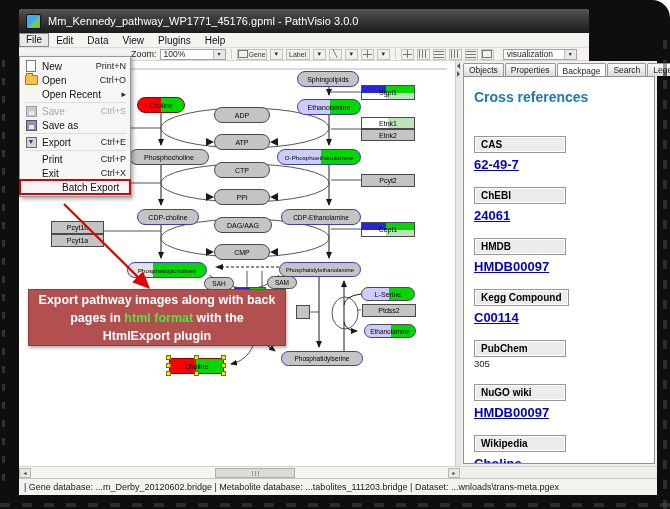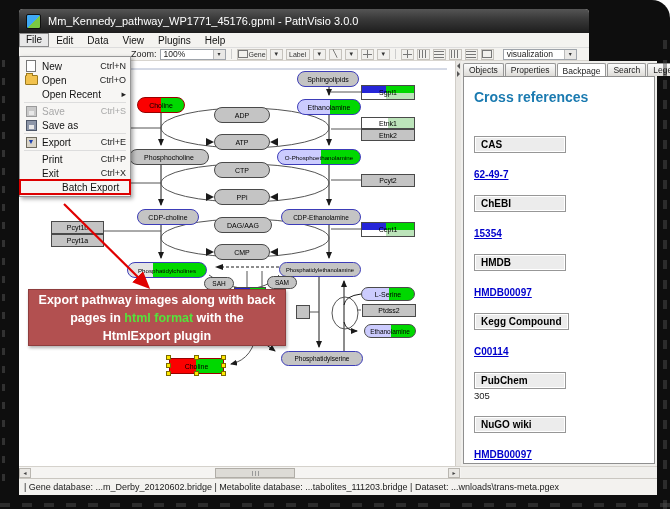--- a/index.html
+++ b/index.html
@@ -34,21 +34,21 @@
   .sa-l{border-top:3px solid transparent;border-bottom:3px solid transparent;border-right:3px solid #555;}
   .sa-r{border-top:3px solid transparent;border-bottom:3px solid transparent;border-left:3px solid #555;}
   #panel{position:absolute;left:442px;top:52px;width:196px;height:405px;background:#f0efec;}
   #tabs{display:flex;height:15px;padding-left:2px;font-size:8.5px;align-items:flex-end;}
   .tab{border:1px solid #979797;border-bottom:none;background:linear-gradient(#fcfcfc,#dedcd8);padding:1px 5px 1px 5px;margin-right:1px;border-radius:2px 2px 0 0;color:#222;}
   .tab.active{background:#fff;position:relative;top:1px;padding-top:2px;}
   #panel-content{position:absolute;left:2px;top:15px;right:2px;bottom:2px;background:#fff;border:1px solid #8f8f8f;box-sizing:border-box;padding:12px 10px 0 10px;overflow:hidden;}
   #xref-heading{color:#1a7ab0;font-weight:bold;font-size:14px;margin-bottom:29px;}
   .xref-section{margin-bottom:13px;}
   .xref-box{display:inline-block;min-width:78px;border:1px solid #979797;background:#ececec;box-shadow:inset 0 0 0 1px #fff;padding:2px 6px;font-weight:bold;font-size:10px;color:#000;}
-  .xref-link{display:block;margin-top:16px;font-size:10px;font-weight:bold;color:#0000cc;text-decoration:underline;}
+  .xref-link{display:block;margin-top:4px;font-size:13px;font-weight:bold;color:#0000cc;text-decoration:underline;}
   .xref-plain{display:block;margin-top:1px;font-size:9.5px;color:#222;text-decoration:none;font-weight:normal;}
 
   
   #hscroll{position:absolute;left:0;top:457px;width:638px;height:12px;background:#f0efec;border-top:1px solid #d5d2cc;box-sizing:border-box;}
   #hs-track{position:absolute;left:0;top:0;width:442px;height:12px;background:#f5f4f2;}
   .hs-btn{position:absolute;top:1px;width:12px;height:10px;background:#e9e7e3;border:1px solid #b9b6b0;box-sizing:border-box;font-size:5px;line-height:8px;text-align:center;color:#444;}
   #hs-thumb{position:absolute;left:196px;top:1px;width:80px;height:10px;background:#dddbd6;border:1px solid #b0ada7;box-sizing:border-box;}
   #hs-grip{position:absolute;left:36px;top:2px;width:7px;height:5px;background:repeating-linear-gradient(90deg,#999 0 1px,transparent 1px 3px);}
   #statusbar{position:absolute;left:0;top:469px;width:638px;height:17px;background:#f3f2ef;border-top:1px solid #c9c6c0;box-sizing:border-box;font-size:9px;color:#1a1a1a;line-height:16px;padding-left:5px;white-space:nowrap;overflow:hidden;}
 
@@ -343,25 +343,26 @@
           <span class="tab">Objects</span>
           <span class="tab">Properties</span>
           <span class="tab active">Backpage</span>
           <span class="tab">Search</span>
           <span class="tab">Legend</span>
         </div>
       <div id="panel-content">
         <div id="xref-heading">Cross references</div>
         <div id="xref-list">
             <div class="xref-section"><div class="xref-box">CAS</div><a class="xref-link" href="#">62-49-7</a></div>
-            <div class="xref-section"><div class="xref-box">ChEBI</div><a class="xref-link" href="#">15354</a></div>
+            <div class="xref-section"><div class="xref-box">ChEBI</div><a class="xref-link" href="#">24061</a></div>
             <div class="xref-section"><div class="xref-box">HMDB</div><a class="xref-link" href="#">HMDB00097</a></div>
             <div class="xref-section"><div class="xref-box">Kegg Compound</div><a class="xref-link" href="#">C00114</a></div>
             <div class="xref-section"><div class="xref-box">PubChem</div><a class="xref-plain" href="#">305</a></div>
             <div class="xref-section"><div class="xref-box">NuGO wiki</div><a class="xref-link" href="#">HMDB00097</a></div>
+            <div class="xref-section"><div class="xref-box">Wikipedia</div><a class="xref-link" href="#">Choline</a></div>
           </div>
 
       </div>
     </div>
 
     <div id="hscroll">
       <div id="hs-track">
         <div class="hs-btn" style="left:0;">◄</div>
         <div id="hs-thumb">
             <div id="hs-grip"></div>
@@ -371,21 +372,21 @@
     </div>
 
     <div id="statusbar">| Gene database: ...m_Derby_20120602.bridge | Metabolite database: ...tabolites_111203.bridge | Dataset: ...wnloads\trans-meta.pgex</div>
 
     <div id="file-menu">
         <div class="fm-item">
           <span class="ic">
             <span class="ic-page"></span>
           </span>
           <span class="lbl">New</span>
-          <span class="sc">Ctrl+N</span>
+          <span class="sc">Print+N</span>
         </div>
         <div class="fm-item">
           <span class="ic">
             <span class="ic-folder"></span>
           </span>
           <span class="lbl">Open</span>
           <span class="sc">Ctrl+O</span>
         </div>
         <div class="fm-item">
           <span class="ic"></span>

